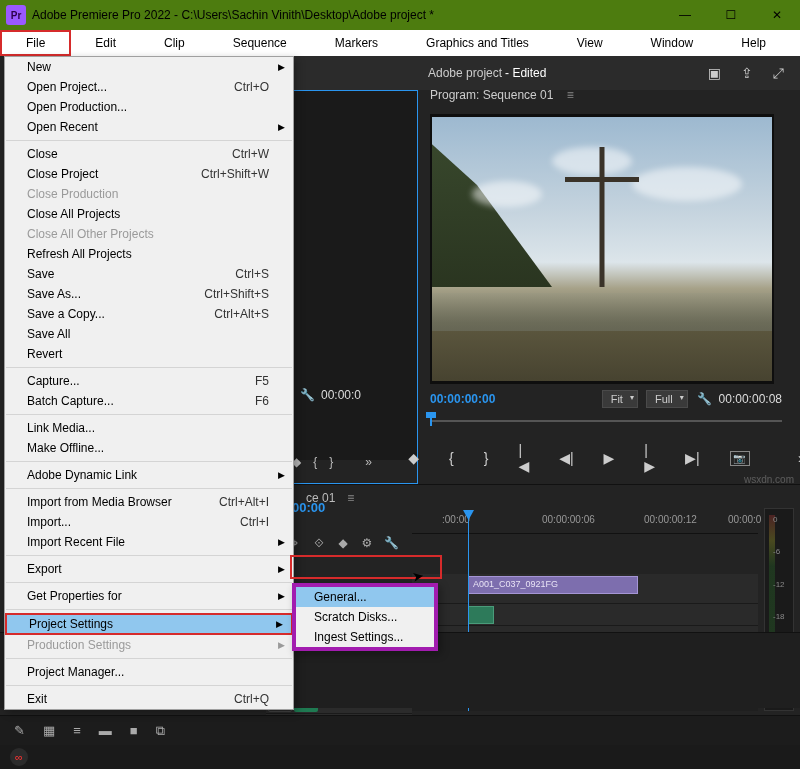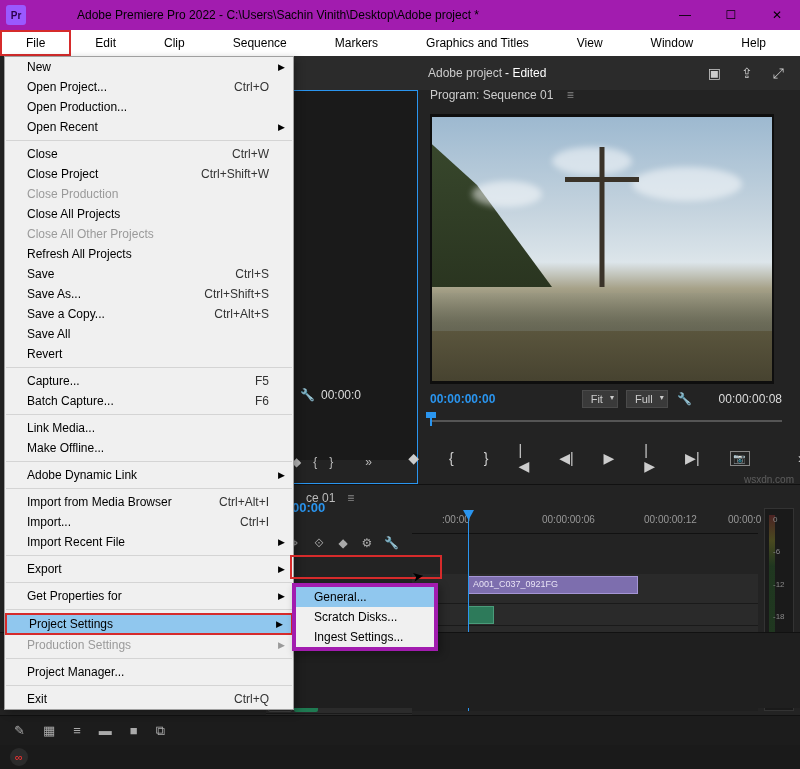--- a/index.html
+++ b/index.html
@@ -1,19 +1,19 @@
 <!DOCTYPE html>
 <html><head>
 <meta charset="utf-8">
 <style>
 * { box-sizing: border-box; margin: 0; padding: 0; font-family: "Segoe UI", Tahoma, sans-serif; }
 html, body { width: 800px; height: 769px; overflow: hidden; background: #1e1e1e; }
 
 
-.titlebar { height: 30px; background: #a21caf; color: #000; display: flex; align-items: center; font-size: 12px; position: relative; gap: 45px; }
+.titlebar { height: 30px; background: #4d7c0f; color: #000; display: flex; align-items: center; font-size: 12px; position: relative; }
 .titlebar .app-icon { width: 20px; height: 20px; background: #9a59ff; border-radius: 3px; margin: 0 6px; display: flex; align-items: center; justify-content: center; color: #2b004b; font-weight: bold; font-size: 10px; }
 .titlebar .title-text { flex: 0 0 auto; }
 .titlebar .win-ctrl { margin-left: auto; display: flex; }
 .titlebar .win-ctrl div { width: 46px; height: 30px; display: flex; align-items: center; justify-content: center; cursor: pointer; }
 
 
 .menubar { height: 26px; background: #fff; color: #000; display: flex; align-items: center; font-size: 12px; }
 .menubar .menu-item { padding: 4px 24px; cursor: pointer; }
 .menubar .menu-item.active { border: 2px solid #d62b2b; }
 
@@ -48,21 +48,21 @@
 .src-time-row { position: absolute; left: 300px; top: 328px; height: 22px; display: flex; align-items: center; gap: 6px; color: #bbb; font-size: 12px; }
 .src-time-row .wrench { color: #aaa; }
 .src-time-row .tc { color: #ddd; }
 
 
 .prog-footer1 { position: absolute; left: 430px; top: 330px; right: 18px; height: 26px; display: flex; align-items: center; font-size: 12px; }
 .prog-footer1 .tc-blue { color: #2a95ef; font-weight: 600; margin-right: auto; }
 .prog-footer1 .dd { background: #3a3a3a; border: 1px solid #4a4a4a; color: #ccc; padding: 2px 14px 2px 8px; margin: 0 4px; cursor: pointer; position: relative; font-size: 11px; }
 .prog-footer1 .dd::after { content: '▾'; position: absolute; right: 3px; font-size: 8px; }
 .prog-footer1 .wrench { color: #aaa; margin: 0 6px; }
-.prog-footer1 .tc-white { color: #ddd; margin-left: 20px; }
+.prog-footer1 .tc-white { color: #ddd; }
 .playhead-track { position: absolute; left: 430px; top: 358px; right: 18px; height: 16px; }
 .playhead-line { position: absolute; left: 0; right: 0; top: 6px; height: 2px; background: #555; }
 .playhead-marker { position: absolute; left: 0; top: 0; width: 2px; height: 12px; background: #2a95ef; }
 .playhead-marker::before { content: ''; position: absolute; left: -4px; top: -2px; width: 10px; height: 6px; background: #2a95ef; }
 .prog-footer2 { position: absolute; left: 432px; top: 376px; right: 18px; height: 52px; display: flex; align-items: center; justify-content: center; gap: 30px; color: #ccc; font-size: 14px; }
 .prog-footer2 .ctl { cursor: pointer; }
 .prog-footer2 .cam { border: 1px solid #888; padding: 1px 3px; font-size: 10px; }
 .prog-footer2 .more { margin-left: 18px; }
 
 

